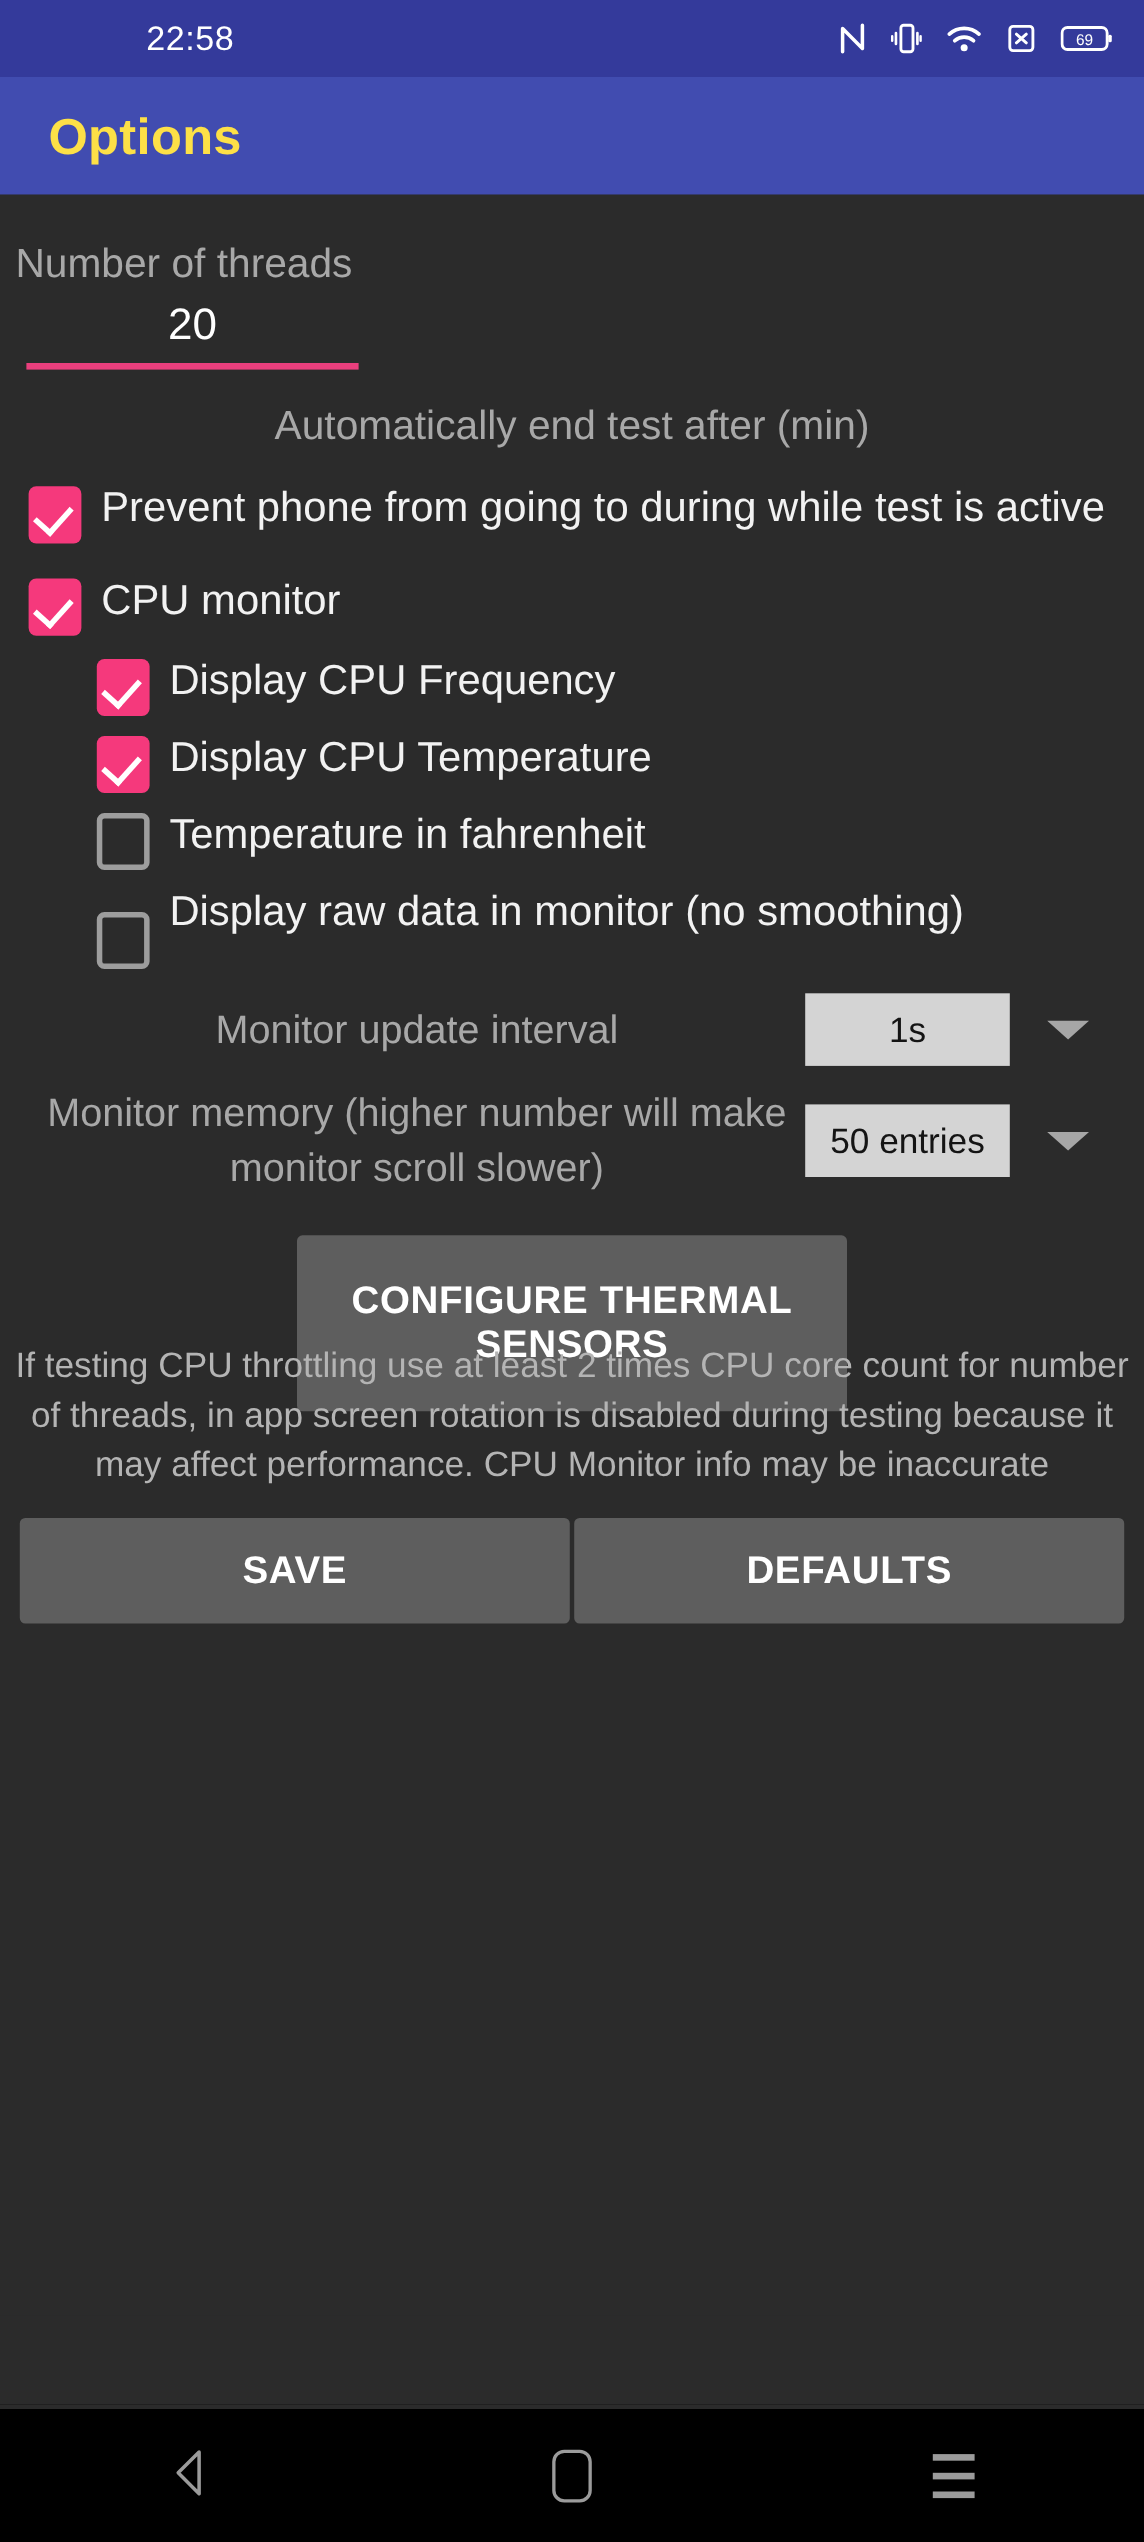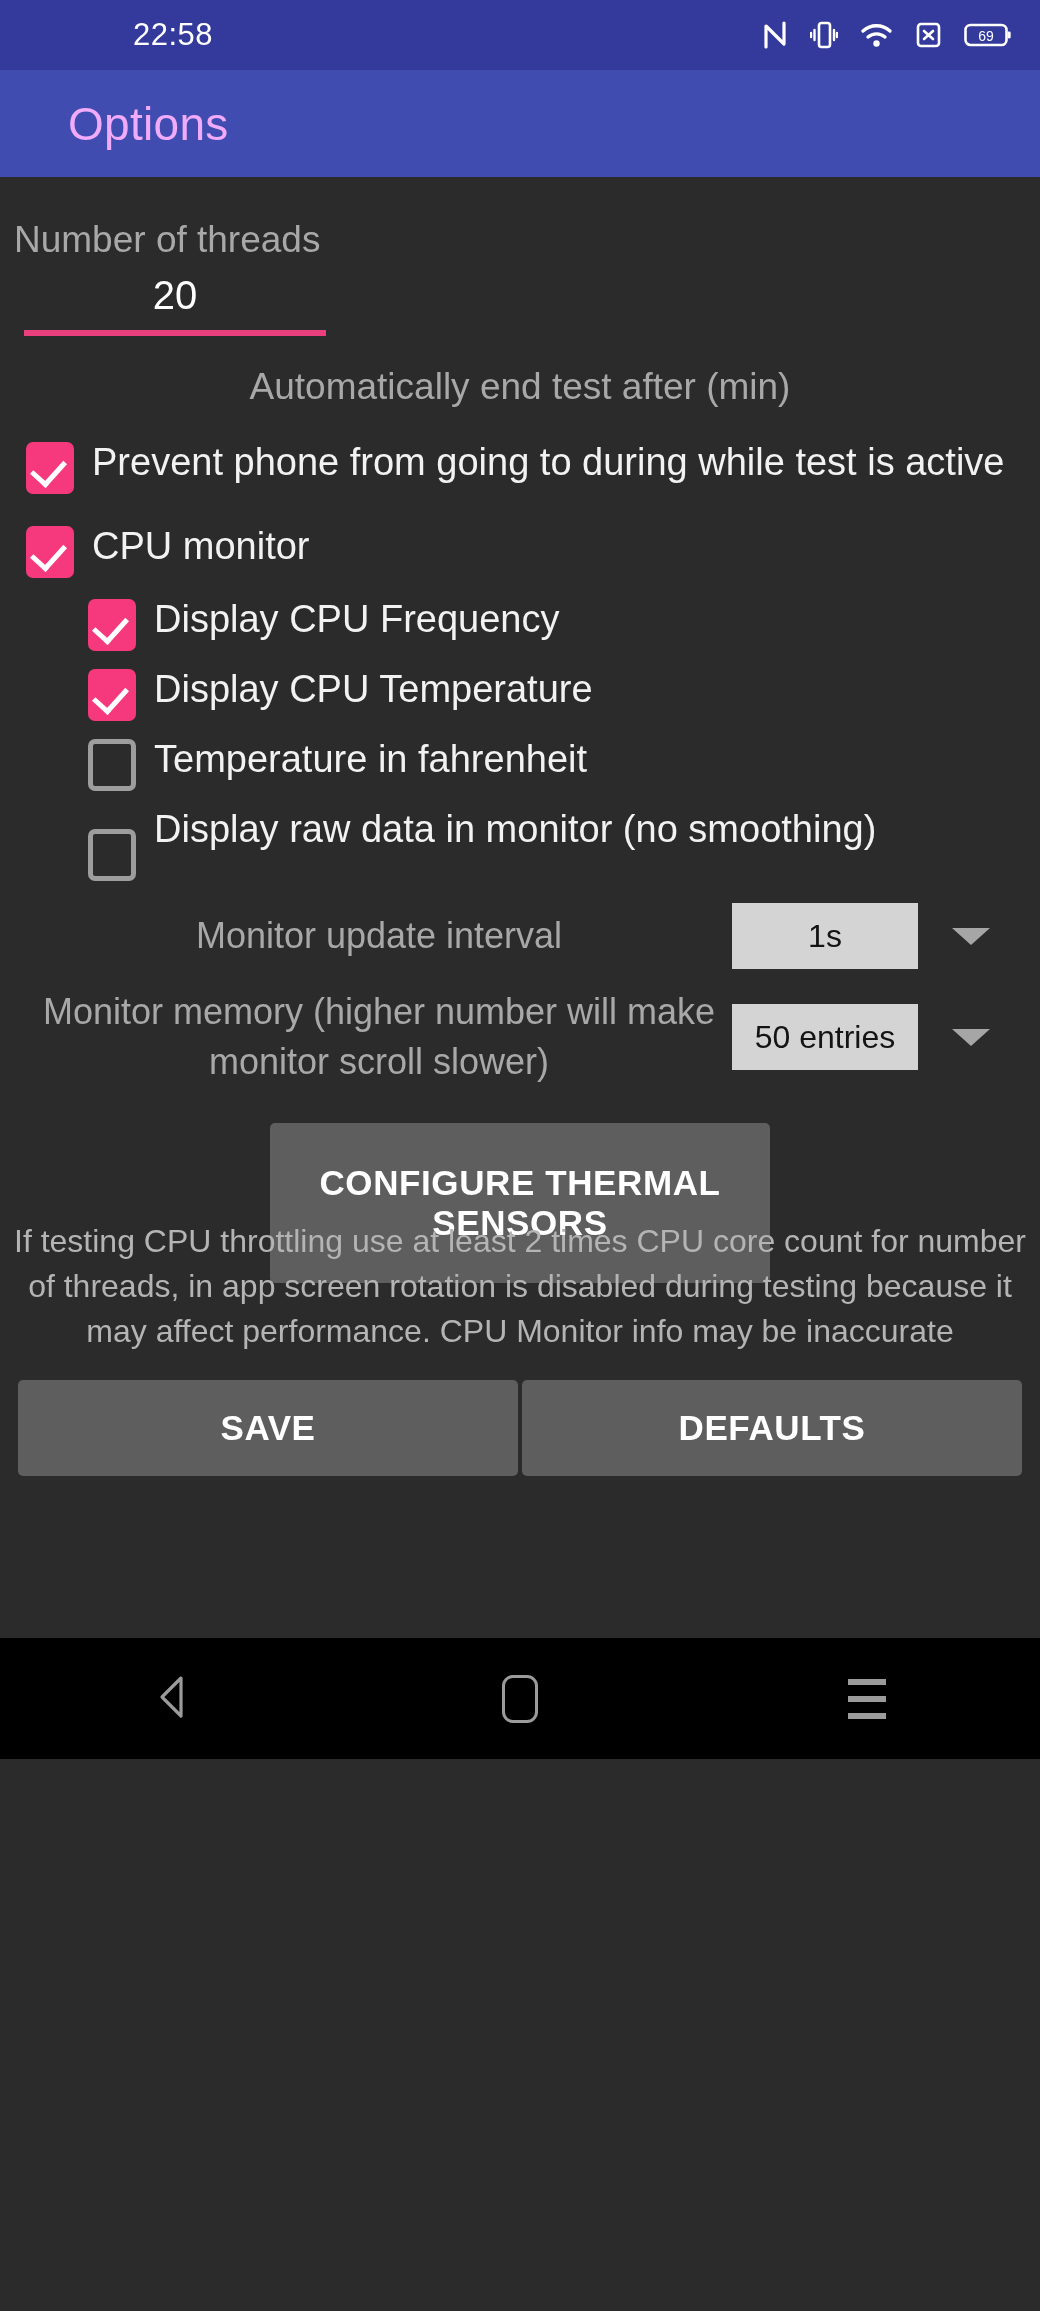--- a/index.html
+++ b/index.html
@@ -2,43 +2,43 @@
 <html><head>
 <meta charset="utf-8">
 <style>
   * { box-sizing: border-box; margin: 0; padding: 0; }
   html, body {
     width: 1040px; height: 2311px;
     background: #2b2b2b;
     font-family: "Liberation Sans", sans-serif;
     overflow: hidden;
   }
-  .phone { position: relative; width: 1040px; height: 1759px; background: #2b2b2b; }
+  .phone { position: relative; width: 1040px; height: 2311px; background: #2b2b2b; }
 
   
   .statusbar {
     height: 70px; background: #343a9b;
     display: flex; align-items: center; justify-content: space-between;
     padding: 0 28px 0 0;
   }
   .status-time {
     color: #ffffff; font-size: 31px; letter-spacing: .5px;
     margin-left: 133px; font-weight: 400;
   }
   .status-icons { display: flex; align-items: center; gap: 22px; }
   .sicon { color:#fff; display:flex; align-items:center; justify-content:center; }
 
   
   .appbar {
     height: 107px; background: #414cb0;
     display: flex; align-items: center;
   }
   .appbar-title {
-    color: #f0abfc; font-size: 46px; font-weight: 400;
-    margin-left: 68px; letter-spacing: .3px;
+    color: #fde047; font-size: 46px; font-weight: 700;
+    margin-left: 44px; letter-spacing: .3px;
   }
 
   
   .content { position: relative; background: #2b2b2b; height: 1928px; padding-top: 18px; }
 
   .field-row { display: flex; align-items: flex-start; padding: 0 14px; }
   .field-label {
     color: #a8a8a8; font-size: 37px; line-height: 50px;
     flex: 1; text-align: center; padding-top: 20px;
   }

